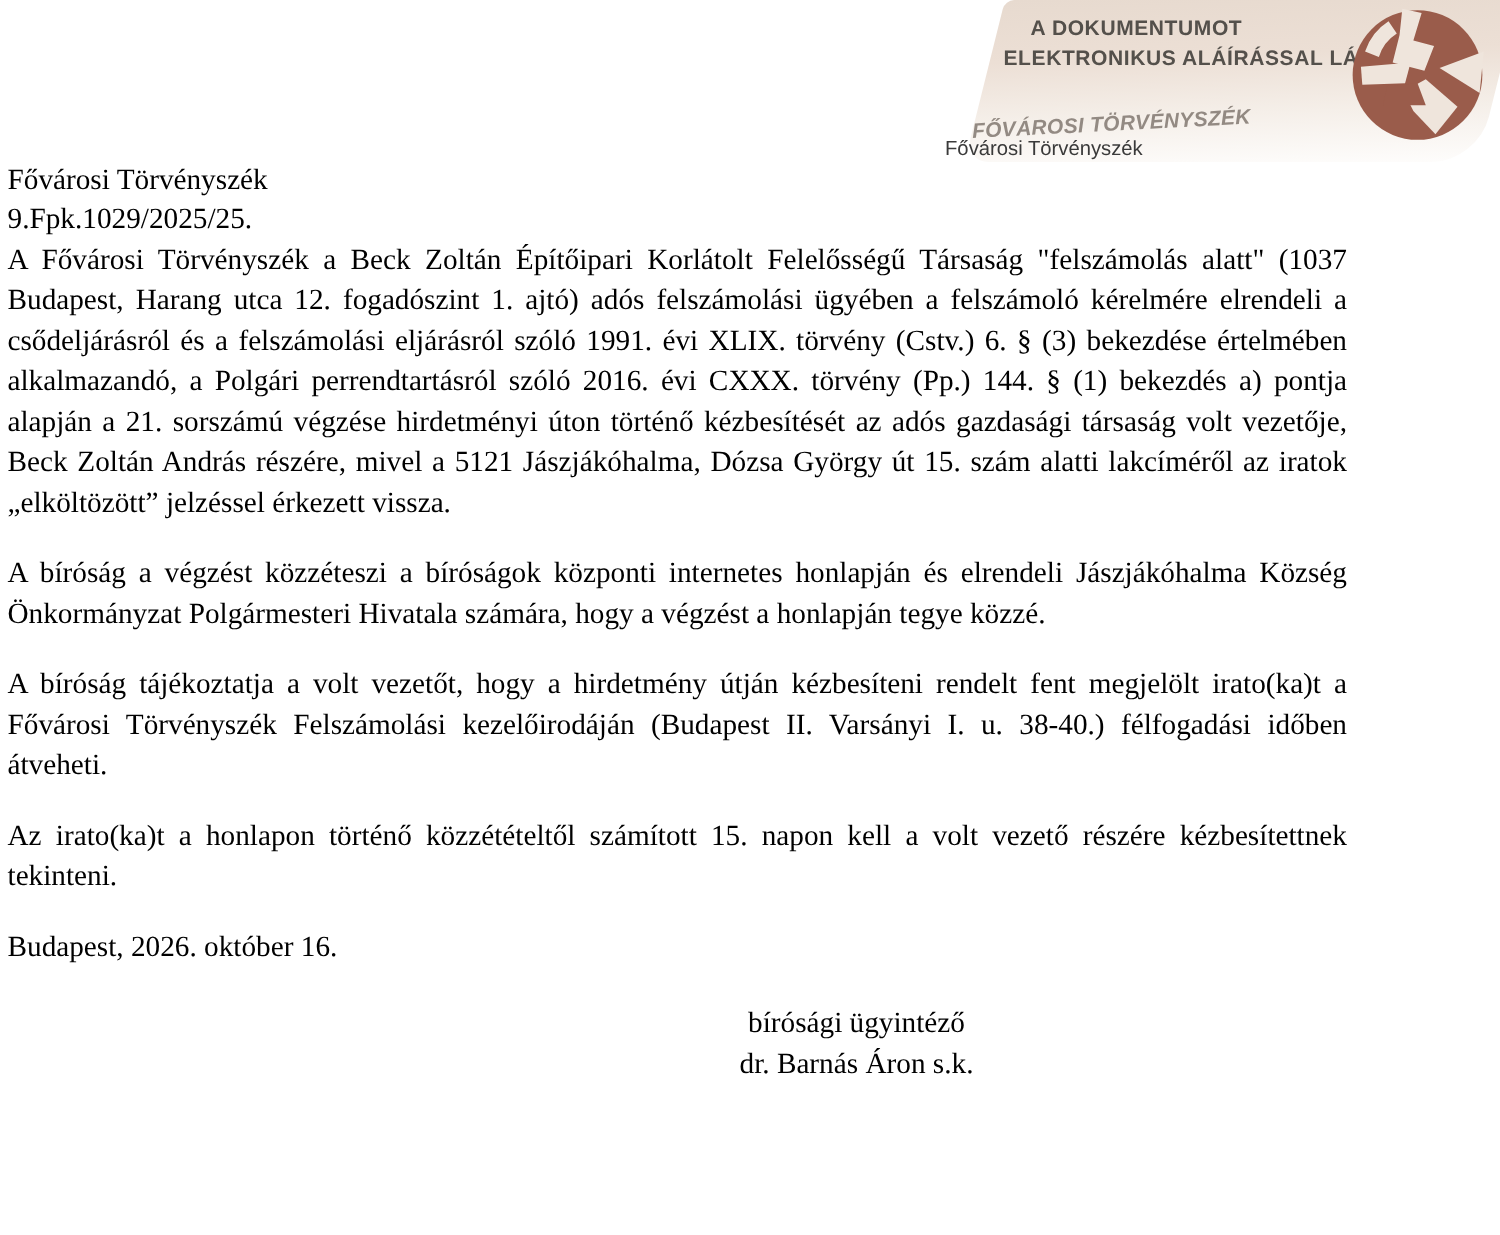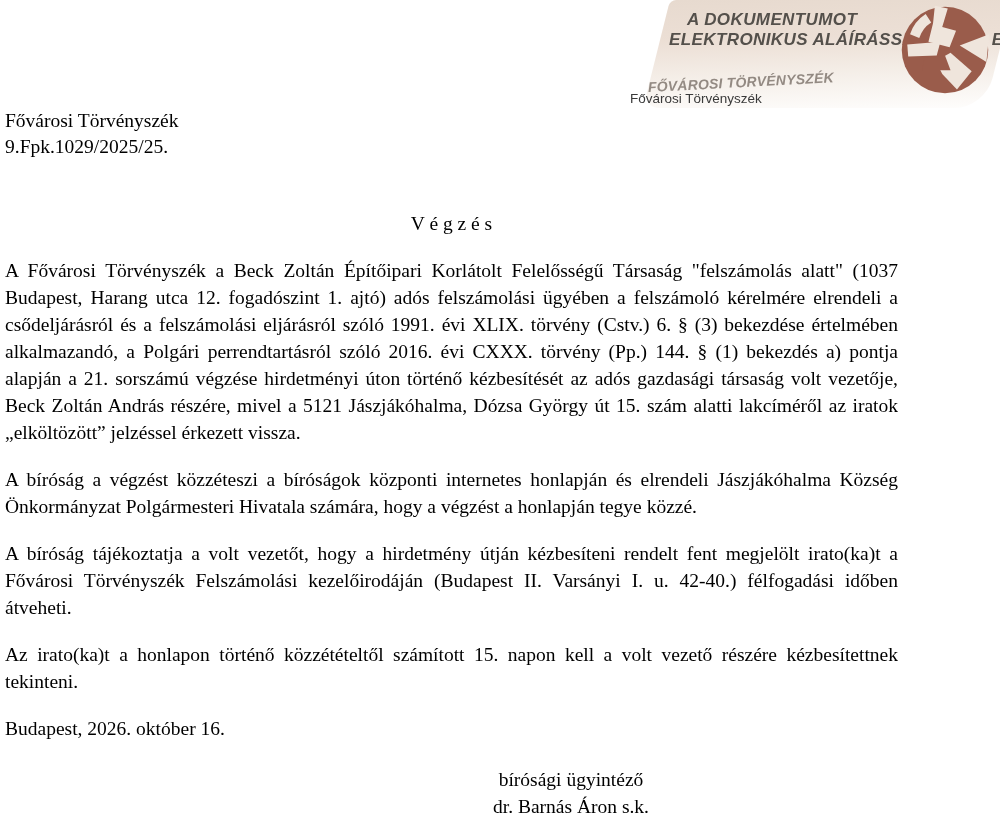--- a/index.html
+++ b/index.html
@@ -24,23 +24,22 @@
     width: 342px;
     height: 108px;
     background: linear-gradient(178deg, #e7dacf 0%, #ecdfd5 35%, #f5efe9 68%, #fefdfc 100%);
     transform: skewX(-14deg);
     transform-origin: 0 0;
     border-radius: 6px 0 30px 16px;
   }
   .stamp-line {
     position: absolute;
     font-family: "Liberation Sans", sans-serif;
-    font-style: italic;
     font-weight: 600;
-    font-size: 17px;
+    font-size: 14px;
     letter-spacing: 0.4px;
     color: #54504b;
     white-space: nowrap;
   }
   .stamp-line1 { left: 687px; top: 10px; }
   .stamp-line2 { left: 669px; top: 30px; }
   .stamp-org {
     position: absolute;
     left: 648px;
     top: 79px;
@@ -136,26 +135,25 @@
 
 <div class="stamp-overlay-label">Fővárosi Törvényszék</div>
 
 <div class="doc">
 
   <div class="doc-header">
     <div>Fővárosi Törvényszék</div>
     <div>9.Fpk.1029/2025/25.</div>
   </div>
 
-  <div class="doc-title">V é g z é s</div>
 
   <div class="doc-body">
     <p>A Fővárosi Törvényszék a Beck Zoltán Építőipari Korlátolt Felelősségű Társaság "felszámolás alatt" (1037 Budapest, Harang utca 12. fogadószint 1. ajtó) adós felszámolási ügyében a felszámoló kérelmére elrendeli a csődeljárásról és a felszámolási eljárásról szóló 1991. évi XLIX. törvény (Cstv.) 6. § (3) bekezdése értelmében alkalmazandó, a Polgári perrendtartásról szóló 2016. évi CXXX. törvény (Pp.) 144. § (1) bekezdés a) pontja alapján a 21. sorszámú végzése hirdetményi úton történő kézbesítését az adós gazdasági társaság volt vezetője, Beck Zoltán András részére, mivel a 5121 Jászjákóhalma, Dózsa György út 15. szám alatti lakcíméről az iratok „elköltözött” jelzéssel érkezett vissza.</p>
     <p>A bíróság a végzést közzéteszi a bíróságok központi internetes honlapján és elrendeli Jászjákóhalma Község Önkormányzat Polgármesteri Hivatala számára, hogy a végzést a honlapján tegye közzé.</p>
-    <p>A bíróság tájékoztatja a volt vezetőt, hogy a hirdetmény útján kézbesíteni rendelt fent megjelölt irato(ka)t a Fővárosi Törvényszék Felszámolási kezelőirodáján (Budapest II. Varsányi I. u. 42-40.) félfogadási időben átveheti.</p>
+    <p>A bíróság tájékoztatja a volt vezetőt, hogy a hirdetmény útján kézbesíteni rendelt fent megjelölt irato(ka)t a Fővárosi Törvényszék Felszámolási kezelőirodáján (Budapest II. Varsányi I. u. 38-40.) félfogadási időben átveheti.</p>
     <p>Az irato(ka)t a honlapon történő közzétételtől számított 15. napon kell a volt vezető részére kézbesítettnek tekinteni.</p>
   </div>
 
   <p class="date-line">Budapest, 2026. október 16.</p>
 
   <div class="signature-block">
     <div>bírósági ügyintéző</div>
     <div>dr. Barnás Áron s.k.</div>
   </div>
 

